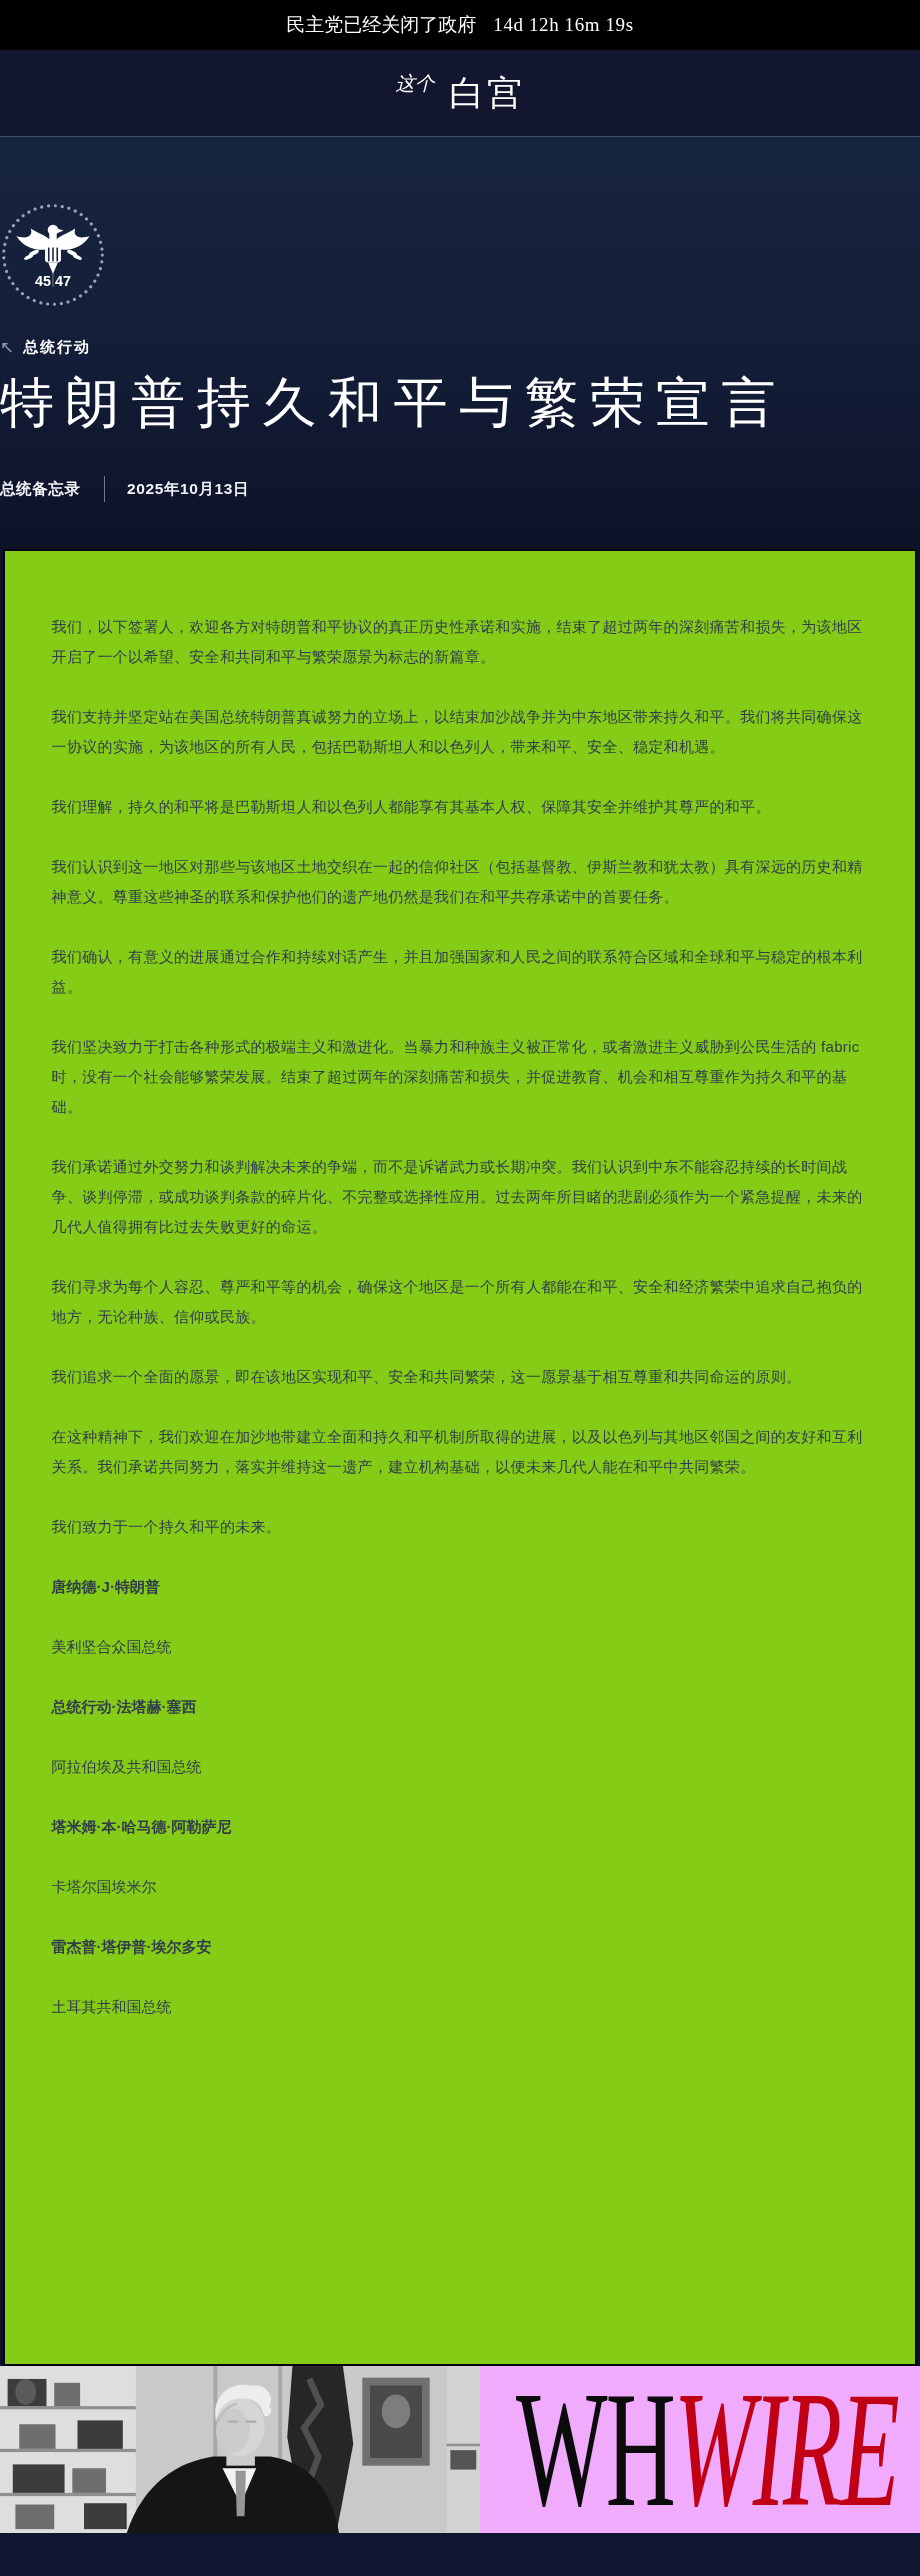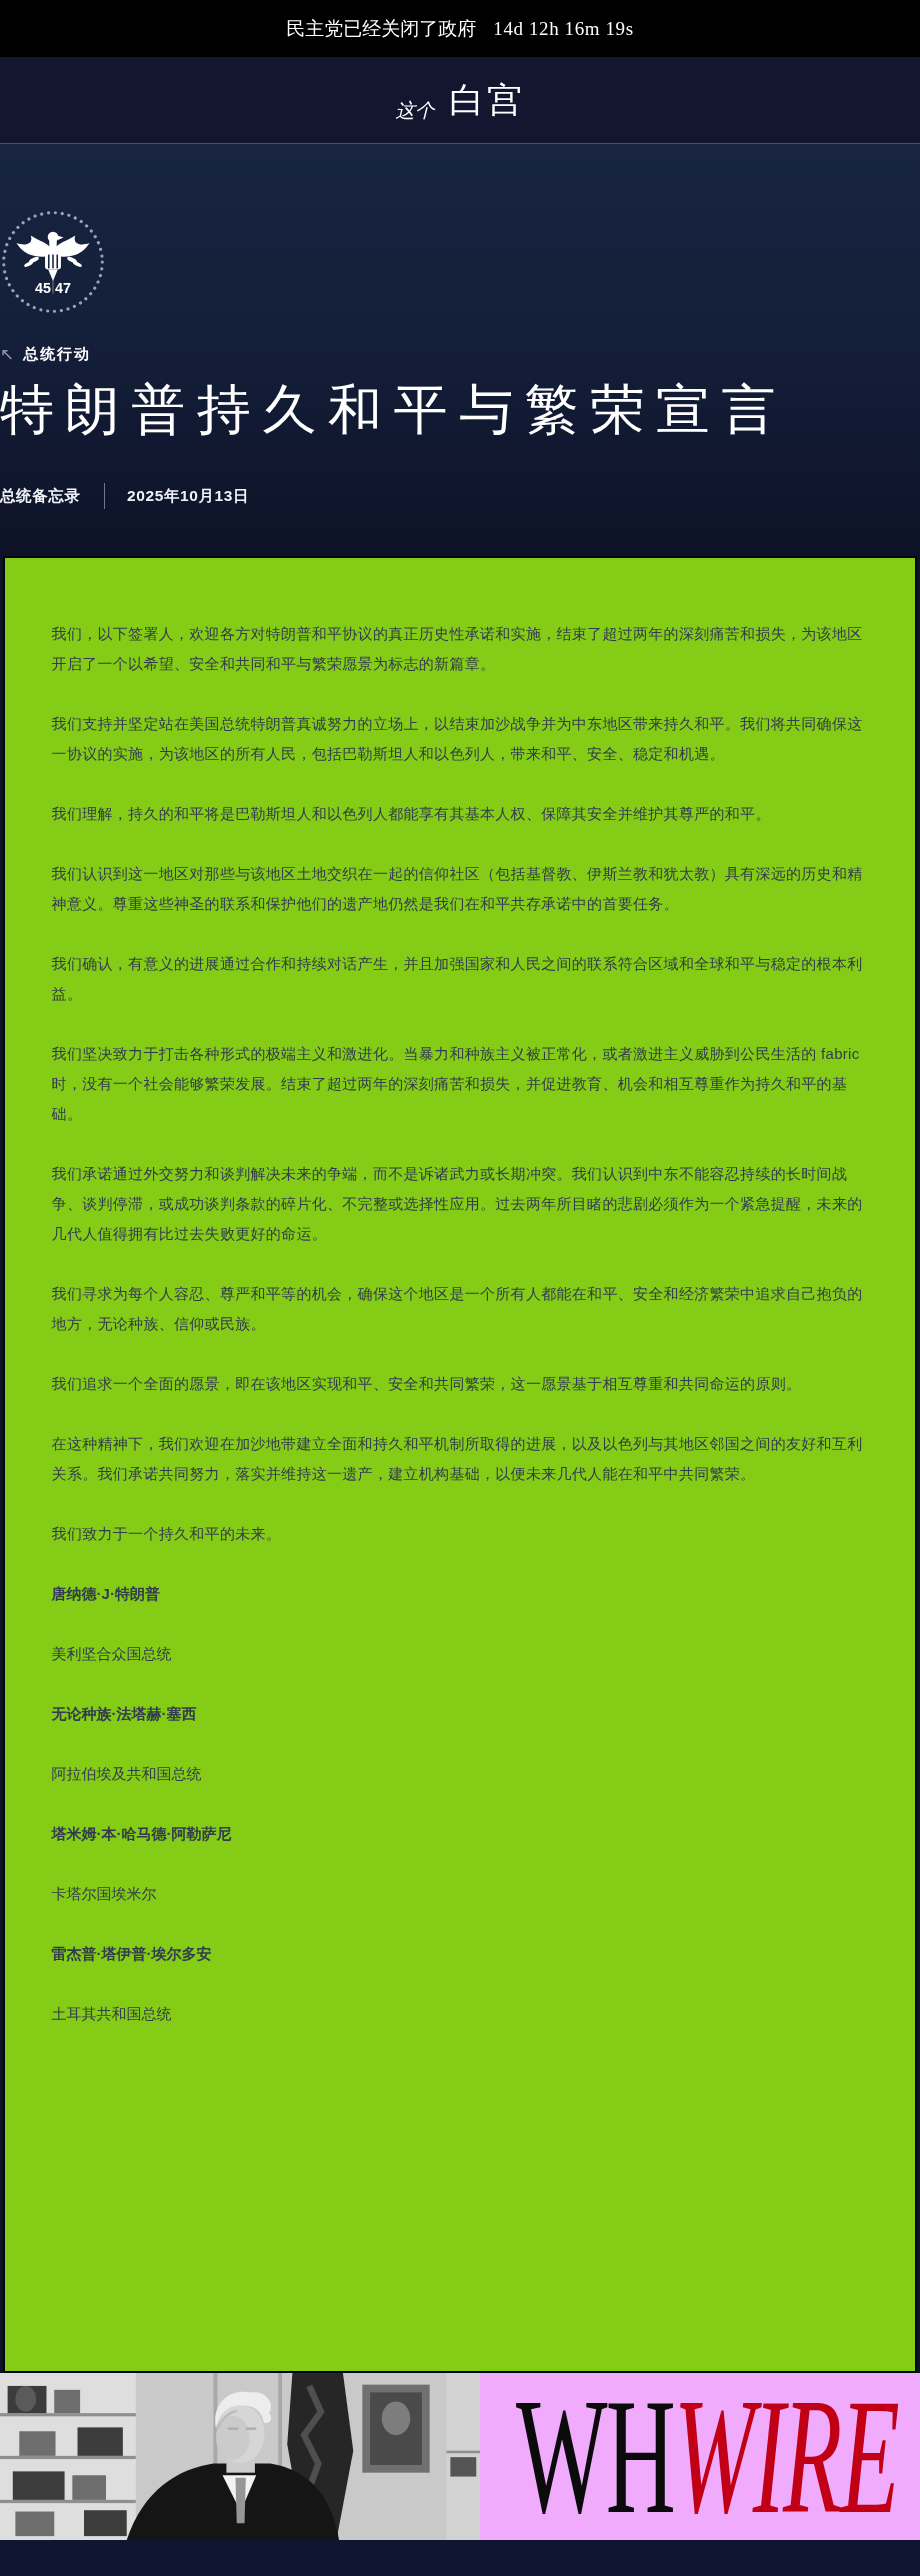--- a/index.html
+++ b/index.html
@@ -1,32 +1,32 @@
 <!DOCTYPE html>
 <html style="font-size:10.3px"><head>
 <meta charset="utf-8">
 <style>
   * { margin:0; padding:0; box-sizing:border-box; }
   html,body { width:920px; }
   body { background:#0d1227; font-family:"Liberation Sans", sans-serif; }
 
   
   .top-banner {
-    height:57px; background:#000; color:#fff;
+    height:50px; background:#000; color:#fff;
     display:flex; align-items:center; justify-content:center; gap:17px;
     font-family:"Liberation Serif", serif; font-size:19px; cursor:pointer;
   }
   .top-banner .countdown { letter-spacing:0.6px; }
 
   
   .site-header {
     height:87px; background:#12162f; border-bottom:0.6px solid #454f6e;
     display:flex; align-items:center; justify-content:center;
   }
-  .logo { display:flex; align-items:flex-end; gap:15px; color:#fff; cursor:pointer; }
+  .logo { display:flex; align-items:flex-start; gap:15px; color:#fff; cursor:pointer; }
   .logo .prefix { font-family:"Liberation Serif", serif; font-style:italic; font-size:19.4px; font-weight:400; }
   .logo .name   { font-family:"Liberation Serif", serif; font-size:35px; font-weight:400; letter-spacing:2.6px; }
 
   
   .hero {
     height:412px;
     background:linear-gradient(180deg,#182541 0%, #131d37 55%, #0d1227 100%);
     display:flex; flex-direction:column; align-items:flex-start; overflow:hidden;
   }
   .seal { margin-top:65px; width:106px; height:106px; }
@@ -160,21 +160,21 @@
       <p class="body-p">在这种精神下，我们欢迎在加沙地带建立全面和持久和平机制所取得的进展，以及以色列与其地区邻国之间的友好和互利关系。我们承诺共同努力，落实并维持这一遗产，建立机构基础，以便未来几代人能在和平中共同繁荣。</p>
 
       <p class="body-p">我们致力于一个持久和平的未来。</p>
     </div>
 
   <div>
 
       <p class="sig-name">唐纳德·J·特朗普</p>
       <p class="sig-title">美利坚合众国总统</p>
 
-      <p class="sig-name">无论种族·法塔赫·塞西</p>
+      <p class="sig-name">总统行动·法塔赫·塞西</p>
       <p class="sig-title">阿拉伯埃及共和国总统</p>
 
       <p class="sig-name">塔米姆·本·哈马德·阿勒萨尼</p>
       <p class="sig-title">卡塔尔国埃米尔</p>
 
       <p class="sig-name">雷杰普·塔伊普·埃尔多安</p>
       <p class="sig-title">土耳其共和国总统</p>
     </div>
 
 </div>

